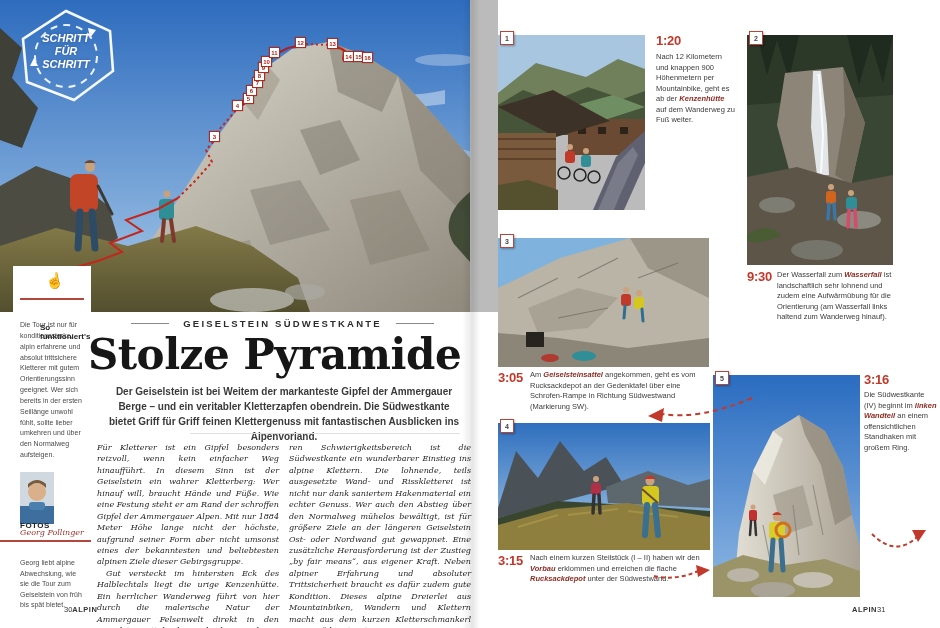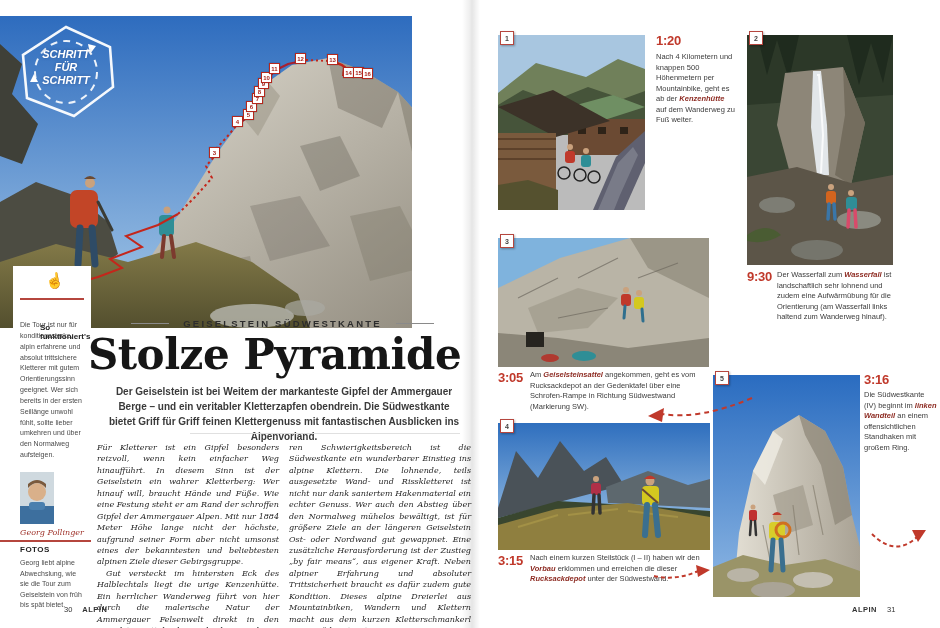--- a/index.html
+++ b/index.html
@@ -2,51 +2,51 @@
 <html><head>
 <meta charset="utf-8">
 <style>
   html,body{margin:0;padding:0;}
   body{width:940px;height:628px;position:relative;background:#fff;overflow:hidden;
        font-family:"Liberation Sans",sans-serif;color:#222;}
   .abs{position:absolute;}
   .ph{position:absolute;overflow:hidden;background:#bbb;}
   .ph svg{display:block;}
   
-  .main-photo{left:0;top:16px;width:412px;height:312px;}
+  .main-photo{left:0;top:0;width:498px;height:312px;}
   .wp{position:absolute;width:9px;height:9px;background:#fff;border:1px solid #b5281e;
       font:bold 6px "Liberation Sans",sans-serif;color:#a81f16;display:flex;align-items:center;
       justify-content:center;box-shadow:0 0 1px rgba(0,0,0,.4);}
   .hexwrap{left:14px;top:8px;width:104px;height:96px;}
   .hextext{position:absolute;left:0;top:24px;width:104px;text-align:center;
       font:bold italic 11px "Liberation Sans",sans-serif;color:#fff;line-height:13px;
       text-shadow:0 0 3px rgba(30,60,120,.5);}
   .panel{left:13px;top:266px;width:78px;height:178px;background:#fff;}
   .hand{position:absolute;left:33px;top:6px;font-size:15px;color:#b5342c;transform:rotate(-8deg);}
   .rule-red{position:absolute;left:7px;top:32px;width:64px;height:2px;background:#b5463e;}
   .howto-title{position:absolute;left:7px;top:57px;font:bold 8px "Liberation Sans",sans-serif;color:#222;margin-left:20px;}
   .howto-body{position:absolute;left:7px;top:54px;width:66px;font:7px/1.55 "Liberation Sans",sans-serif;color:#4a4a4a;}
   .portrait{left:20px;top:472px;width:34px;height:52px;}
   .author-name{left:20px;top:528px;font:italic 8px "DejaVu Serif",serif;color:#a0342c;}
   .author-rule{left:0px;top:540px;width:91px;height:2px;background:#b5463e;}
-  .author-role{left:20px;top:545px;font:bold 8px "Liberation Sans",sans-serif;color:#222;letter-spacing:.5px;}
+  .author-role{left:20px;top:521px;font:bold 8px "Liberation Sans",sans-serif;color:#222;letter-spacing:.5px;}
   .author-bio{left:20px;top:558px;width:66px;font:7px/1.5 "Liberation Sans",sans-serif;color:#4a4a4a;}
   .kicker{left:110px;top:318px;width:345px;display:flex;align-items:center;justify-content:center;gap:14px;}
   .kicker-line{width:38px;height:1px;background:#8a8a8a;}
   .kicker-text{font:bold 9.5px "Liberation Sans",sans-serif;letter-spacing:2.2px;color:#2c2c2c;white-space:nowrap;}
   .title{left:87px;top:330px;width:375px;text-align:center;
      font:bold 42px "DejaVu Serif",serif;color:#161616;letter-spacing:-.5px;}
   .standfirst{left:105px;top:384px;width:358px;text-align:center;
      font:bold 10px/1.5 "Liberation Sans",sans-serif;color:#3a3a3a;}
   .std-rule{left:190px;top:433px;width:270px;height:1px;background:#e0e0e0;}
   .bodycol{position:absolute;top:442px;width:182px;text-align:justify;
      font:8px/1.43 "DejaVu Serif",serif;color:#262626;}
   .bodycol p{margin:0;font-style:italic;}
   .bodycol p + p{text-indent:9px;}
-  .footer{position:absolute;top:605px;font-size:7.5px;color:#333;display:flex;gap:10px;align-items:flex-end;}
+  .footer{position:absolute;top:605px;font-size:7.5px;color:#333;display:flex;gap:0;align-items:flex-end;}
   .footer .brand{font-weight:bold;letter-spacing:.5px;}
   .gutter{left:462px;top:0;width:18px;height:628px;
      background:linear-gradient(90deg,rgba(0,0,0,0) 0%,rgba(0,0,0,.07) 45%,rgba(0,0,0,.10) 55%,rgba(0,0,0,0) 100%);}
   
   .stepbadge{position:absolute;width:12px;height:12px;background:#fff;border:1px solid #b5463e;
      font:bold 7px "Liberation Sans",sans-serif;color:#444;display:flex;align-items:center;justify-content:center;
      box-shadow:1px 1px 2px rgba(0,0,0,.3);z-index:3;}
   .time{position:absolute;font:bold 13px "Liberation Sans",sans-serif;color:#c0392b;letter-spacing:-.3px;}
   .cap{position:absolute;font:7.5px/1.4 "Liberation Sans",sans-serif;color:#3c3c3c;}
   .kw{font-weight:bold;color:#8d2b22;font-style:italic;}
@@ -211,21 +211,21 @@
       <rect x="83" y="120" width="10" height="12" rx="3" fill="#2f8e96"></rect>
       <circle cx="66" cy="138" r="6" fill="none" stroke="#222" stroke-width="1.5"></circle>
       <circle cx="82" cy="140" r="6" fill="none" stroke="#222" stroke-width="1.5"></circle>
       <circle cx="96" cy="142" r="6" fill="none" stroke="#222" stroke-width="1.5"></circle>
     </g>
     <path d="M0,175 L0,150 L30,145 L60,155 L60,175 Z" fill="#55512f"></path>
   </svg>
 </div>
 <div class="stepbadge" style="left:500px;top:31px;">1</div>
 <div class="time" style="left:656px;top:33px;">1:20</div>
-<div class="cap" style="left:656px;top:52px;width:80px;"><span>Nach 4 Kilometern und knappen 500 Höhenmetern per Mountainbike, geht es ab der </span><span class="kw">Kenzenhütte</span><span> auf dem Wanderweg zu Fuß weiter.</span></div>
+<div class="cap" style="left:656px;top:52px;width:80px;"><span>Nach 12 Kilometern und knappen 900 Höhenmetern per Mountainbike, geht es ab der </span><span class="kw">Kenzenhütte</span><span> auf dem Wanderweg zu Fuß weiter.</span></div>
 
 <div class="ph" style="left:747px;top:35px;width:146px;height:230px;">
   <svg viewBox="0 0 146 230" width="146" height="230">
     <rect width="146" height="230" fill="#3a4634"></rect>
     <path d="M0,0 L146,0 L146,60 L0,70 Z" fill="#2c3828"></path>
     <path d="M10,0 L20,40 L30,5 L42,45 L52,0 Z" fill="#1f2b1e"></path>
     <path d="M100,0 L112,50 L124,8 L136,48 L146,0 Z" fill="#1f2b1e"></path>
     <path d="M38,38 L96,32 L118,88 L104,150 L44,142 L30,90 Z" fill="#8d8678"></path>
     <path d="M96,32 L118,88 L104,150 L88,140 L98,80 Z" fill="#6e6758" opacity=".8"></path>
     <path d="M66,36 L74,36 L80,90 L82,140 L70,140 L64,92 Z" fill="#e9eff3" opacity=".92"></path>
@@ -300,21 +300,21 @@
     </g>
     <g>
       <circle cx="98" cy="56" r="3" fill="#caa27e"></circle>
       <rect x="93" y="60" width="10" height="12" rx="3" fill="#b03048"></rect>
       <path d="M96,72 L95,90 M101,72 L102,90" stroke="#333" stroke-width="3.5" stroke-linecap="round"></path>
     </g>
   </svg>
 </div>
 <div class="stepbadge" style="left:500px;top:419px;">4</div>
 <div class="time" style="left:498px;top:553px;">3:15</div>
-<div class="cap" style="left:530px;top:553px;width:188px;"><span>Nach einem kurzen Steilstück (I – II) haben wir den </span><span class="kw">Vorbau</span><span> erklommen und erreichen die dieser </span><span class="kw">Rucksackdepot</span><span> unter der Südwestwand.</span></div>
+<div class="cap" style="left:530px;top:553px;width:188px;"><span>Nach einem kurzen Steilstück (I – II) haben wir den </span><span class="kw">Vorbau</span><span> erklommen und erreichen die flache </span><span class="kw">Rucksackdepot</span><span> unter der Südwestwand.</span></div>
 <svg class="arrow" style="left:650px;top:560px;" width="64" height="26">
   <path d="M4,16 Q26,21 48,11" fill="none" stroke="#c0392b" stroke-width="2" stroke-dasharray="4 3"></path>
   <polygon points="46,5 60,10 48,17" fill="#c0392b"></polygon>
 </svg>
 
 <div class="ph" style="left:713px;top:375px;width:147px;height:222px;">
   <svg viewBox="0 0 147 222" width="147" height="222">
     <defs>
       <linearGradient id="sky5" x1="0" y1="0" x2="0" y2="1">
         <stop offset="0" stop-color="#2a6cc0"></stop>

